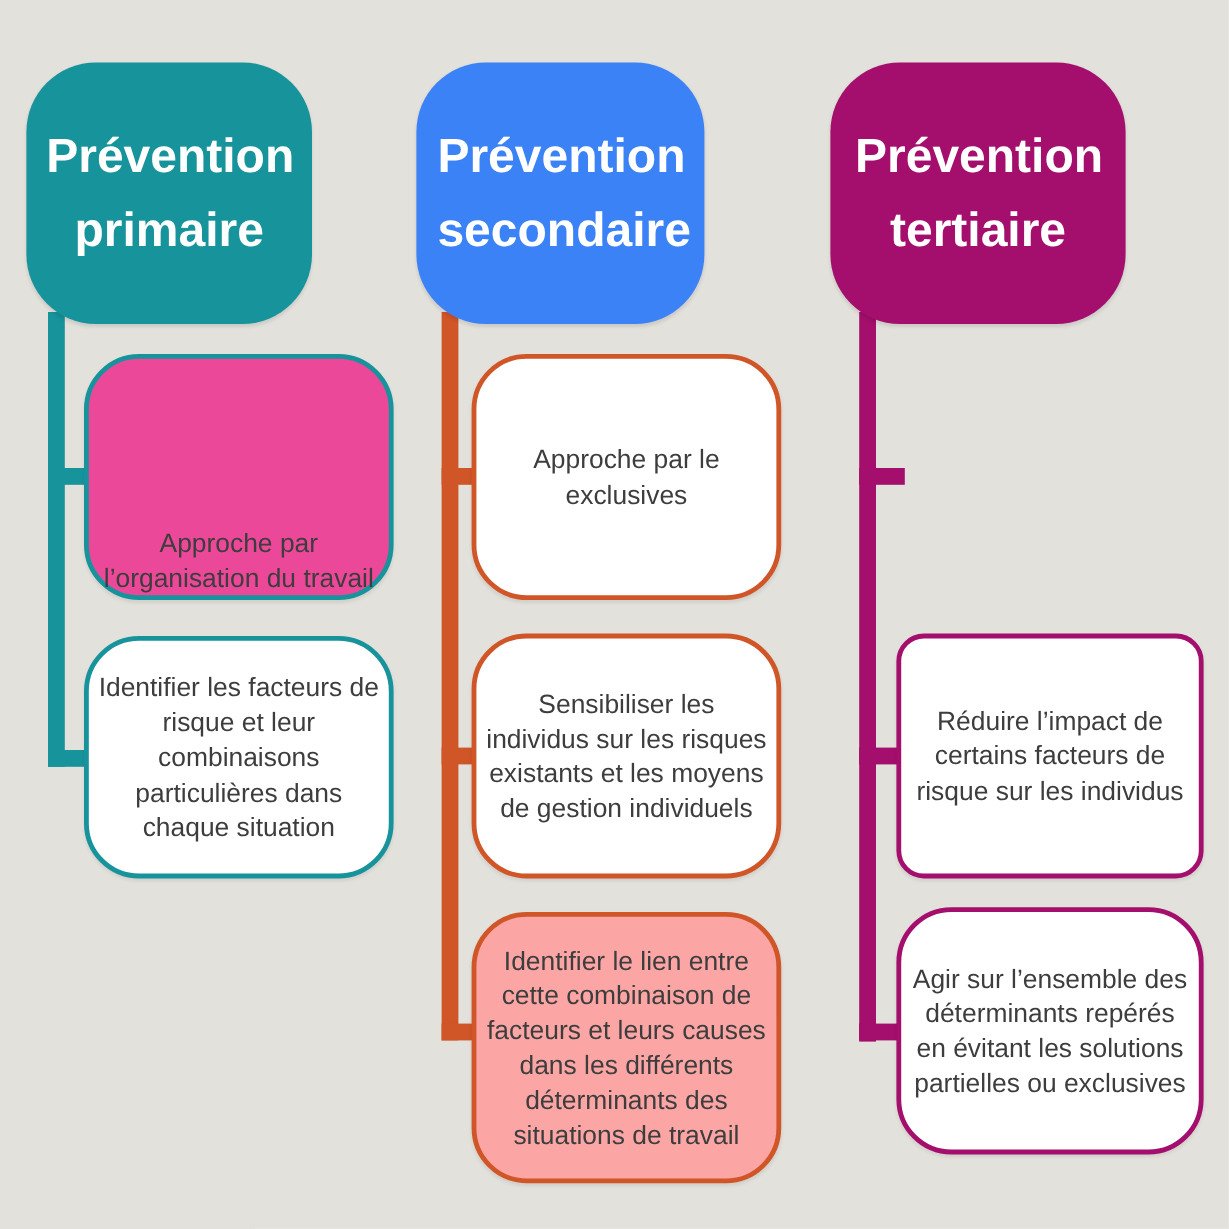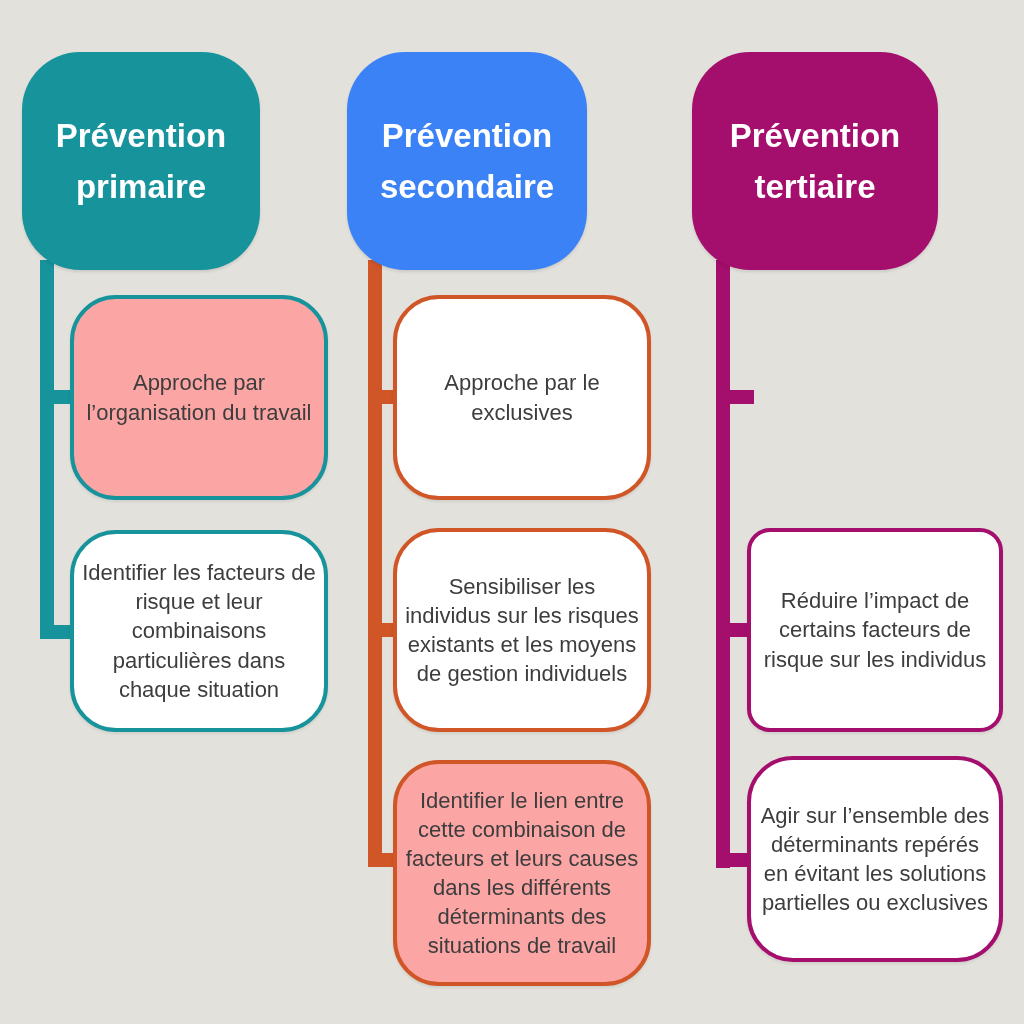--- a/index.html
+++ b/index.html
@@ -21,21 +21,21 @@
     height: 218px;
     border-radius: 58px;
     display: flex;
     align-items: center;
     justify-content: center;
     text-align: center;
     box-shadow: 0 2px 3px rgba(0,0,0,0.10);
   }
   .header .title {
     color: #ffffff;
-    font-size: 33px;
+    font-size: 40px;
     font-weight: 700;
     line-height: 1.55;
     max-width: 205px;
   }
   .c1-header { left: 22px;  top: 52px; width: 238px; }
   .c2-header { left: 347px; top: 52px; width: 240px; }
   .c3-header { left: 692px; top: 52px; width: 246px; }
 
   
   .vline, .stub {
@@ -91,21 +91,21 @@
 <div class="canvas" style="background-color: rgb(227, 225, 220);">
 
   <div class="vline c1-vline" style="background-color: rgb(23, 147, 155);"></div>
   <div class="stub c1-stub1" style="background-color: rgb(23, 147, 155);"></div>
   <div class="stub c1-stub2" style="background-color: rgb(23, 147, 155);"></div>
 
   <div class="header c1-header" style="background-color: rgb(23, 147, 155);">
     <div class="title" style="color: rgb(255, 255, 255);">Prévention primaire</div>
   </div>
 
-  <div class="card c1-b1" style="background-color: #fca5a5; border-color: rgb(23, 147, 155);">
+  <div class="card c1-b1" style="background-color: #ec4899; border-color: rgb(23, 147, 155); align-items: flex-end;">
     <div class="card-text" style="color: rgb(61, 61, 61);">Approche par l’organisation du travail</div>
   </div>
   <div class="card c1-b2" style="background-color: rgb(255, 255, 255); border-color: rgb(23, 147, 155);">
     <div class="card-text" style="color: rgb(61, 61, 61);">Identifier les facteurs de risque et leur combinaisons particulières dans chaque situation</div>
   </div>
 
   <div class="vline c2-vline" style="background-color: rgb(208, 85, 39);"></div>
   <div class="stub c2-stub1" style="background-color: rgb(208, 85, 39);"></div>
   <div class="stub c2-stub2" style="background-color: rgb(208, 85, 39);"></div>
   <div class="stub c2-stub3" style="background-color: rgb(208, 85, 39);"></div>

